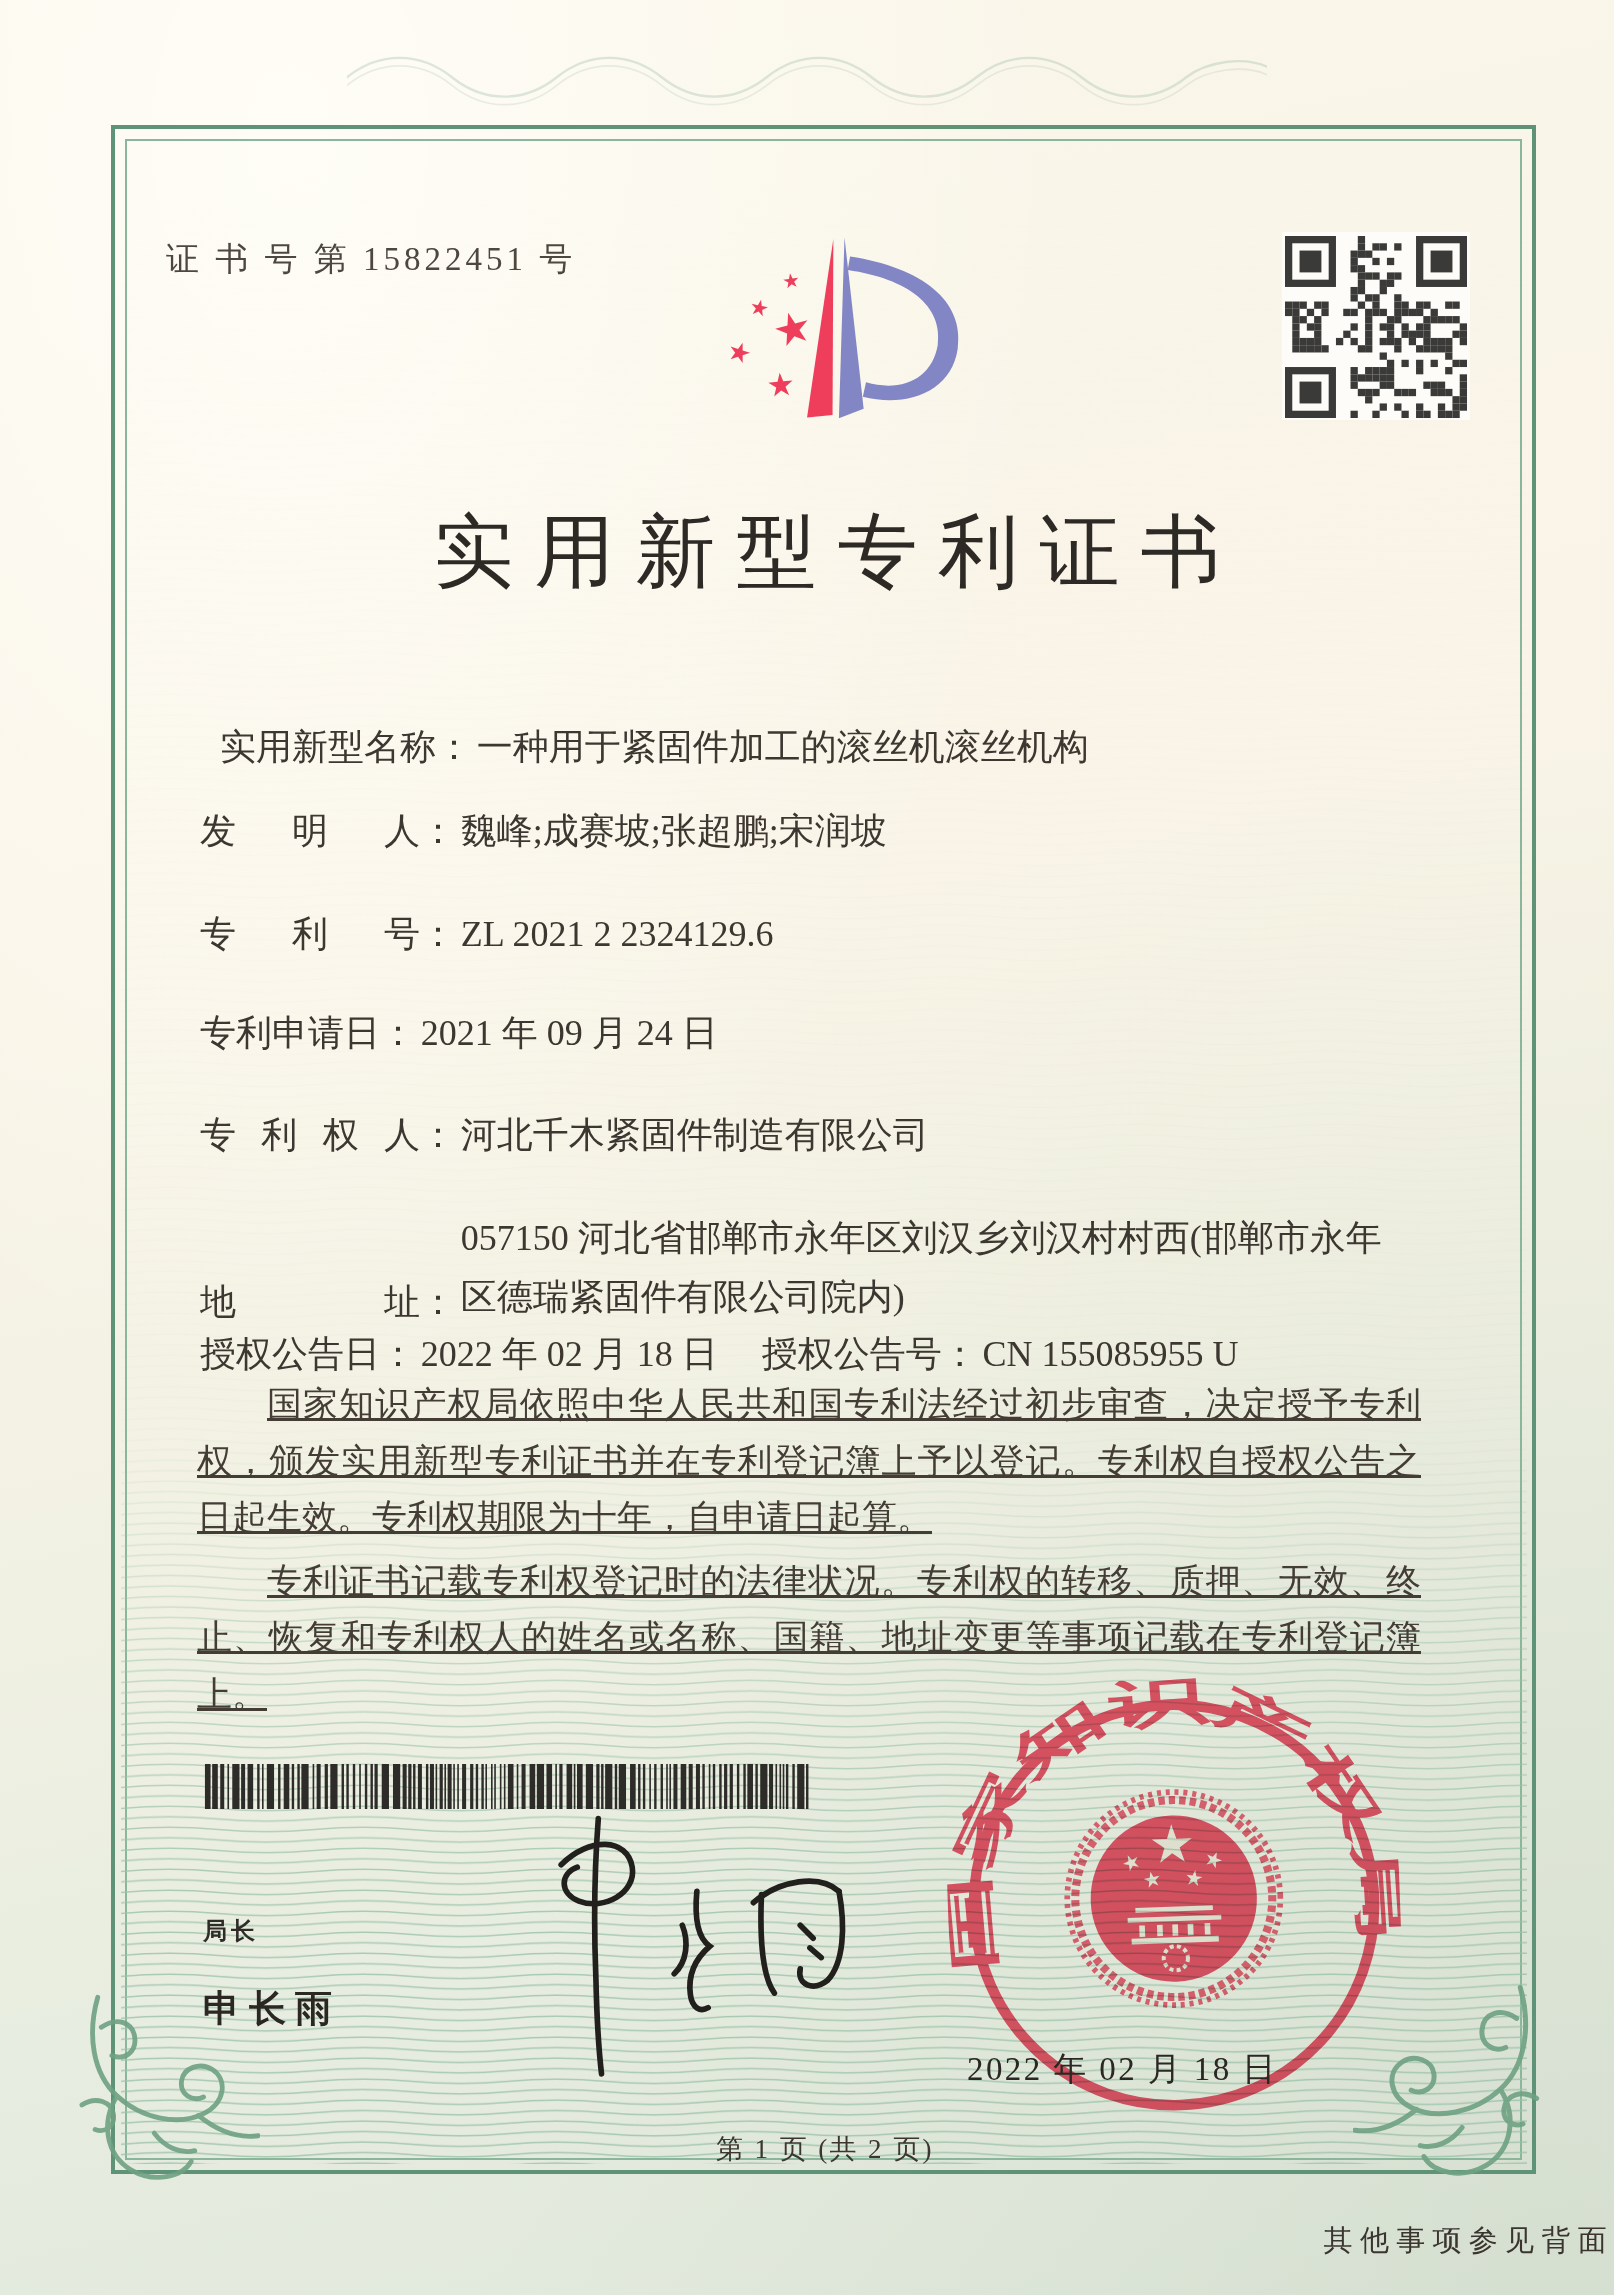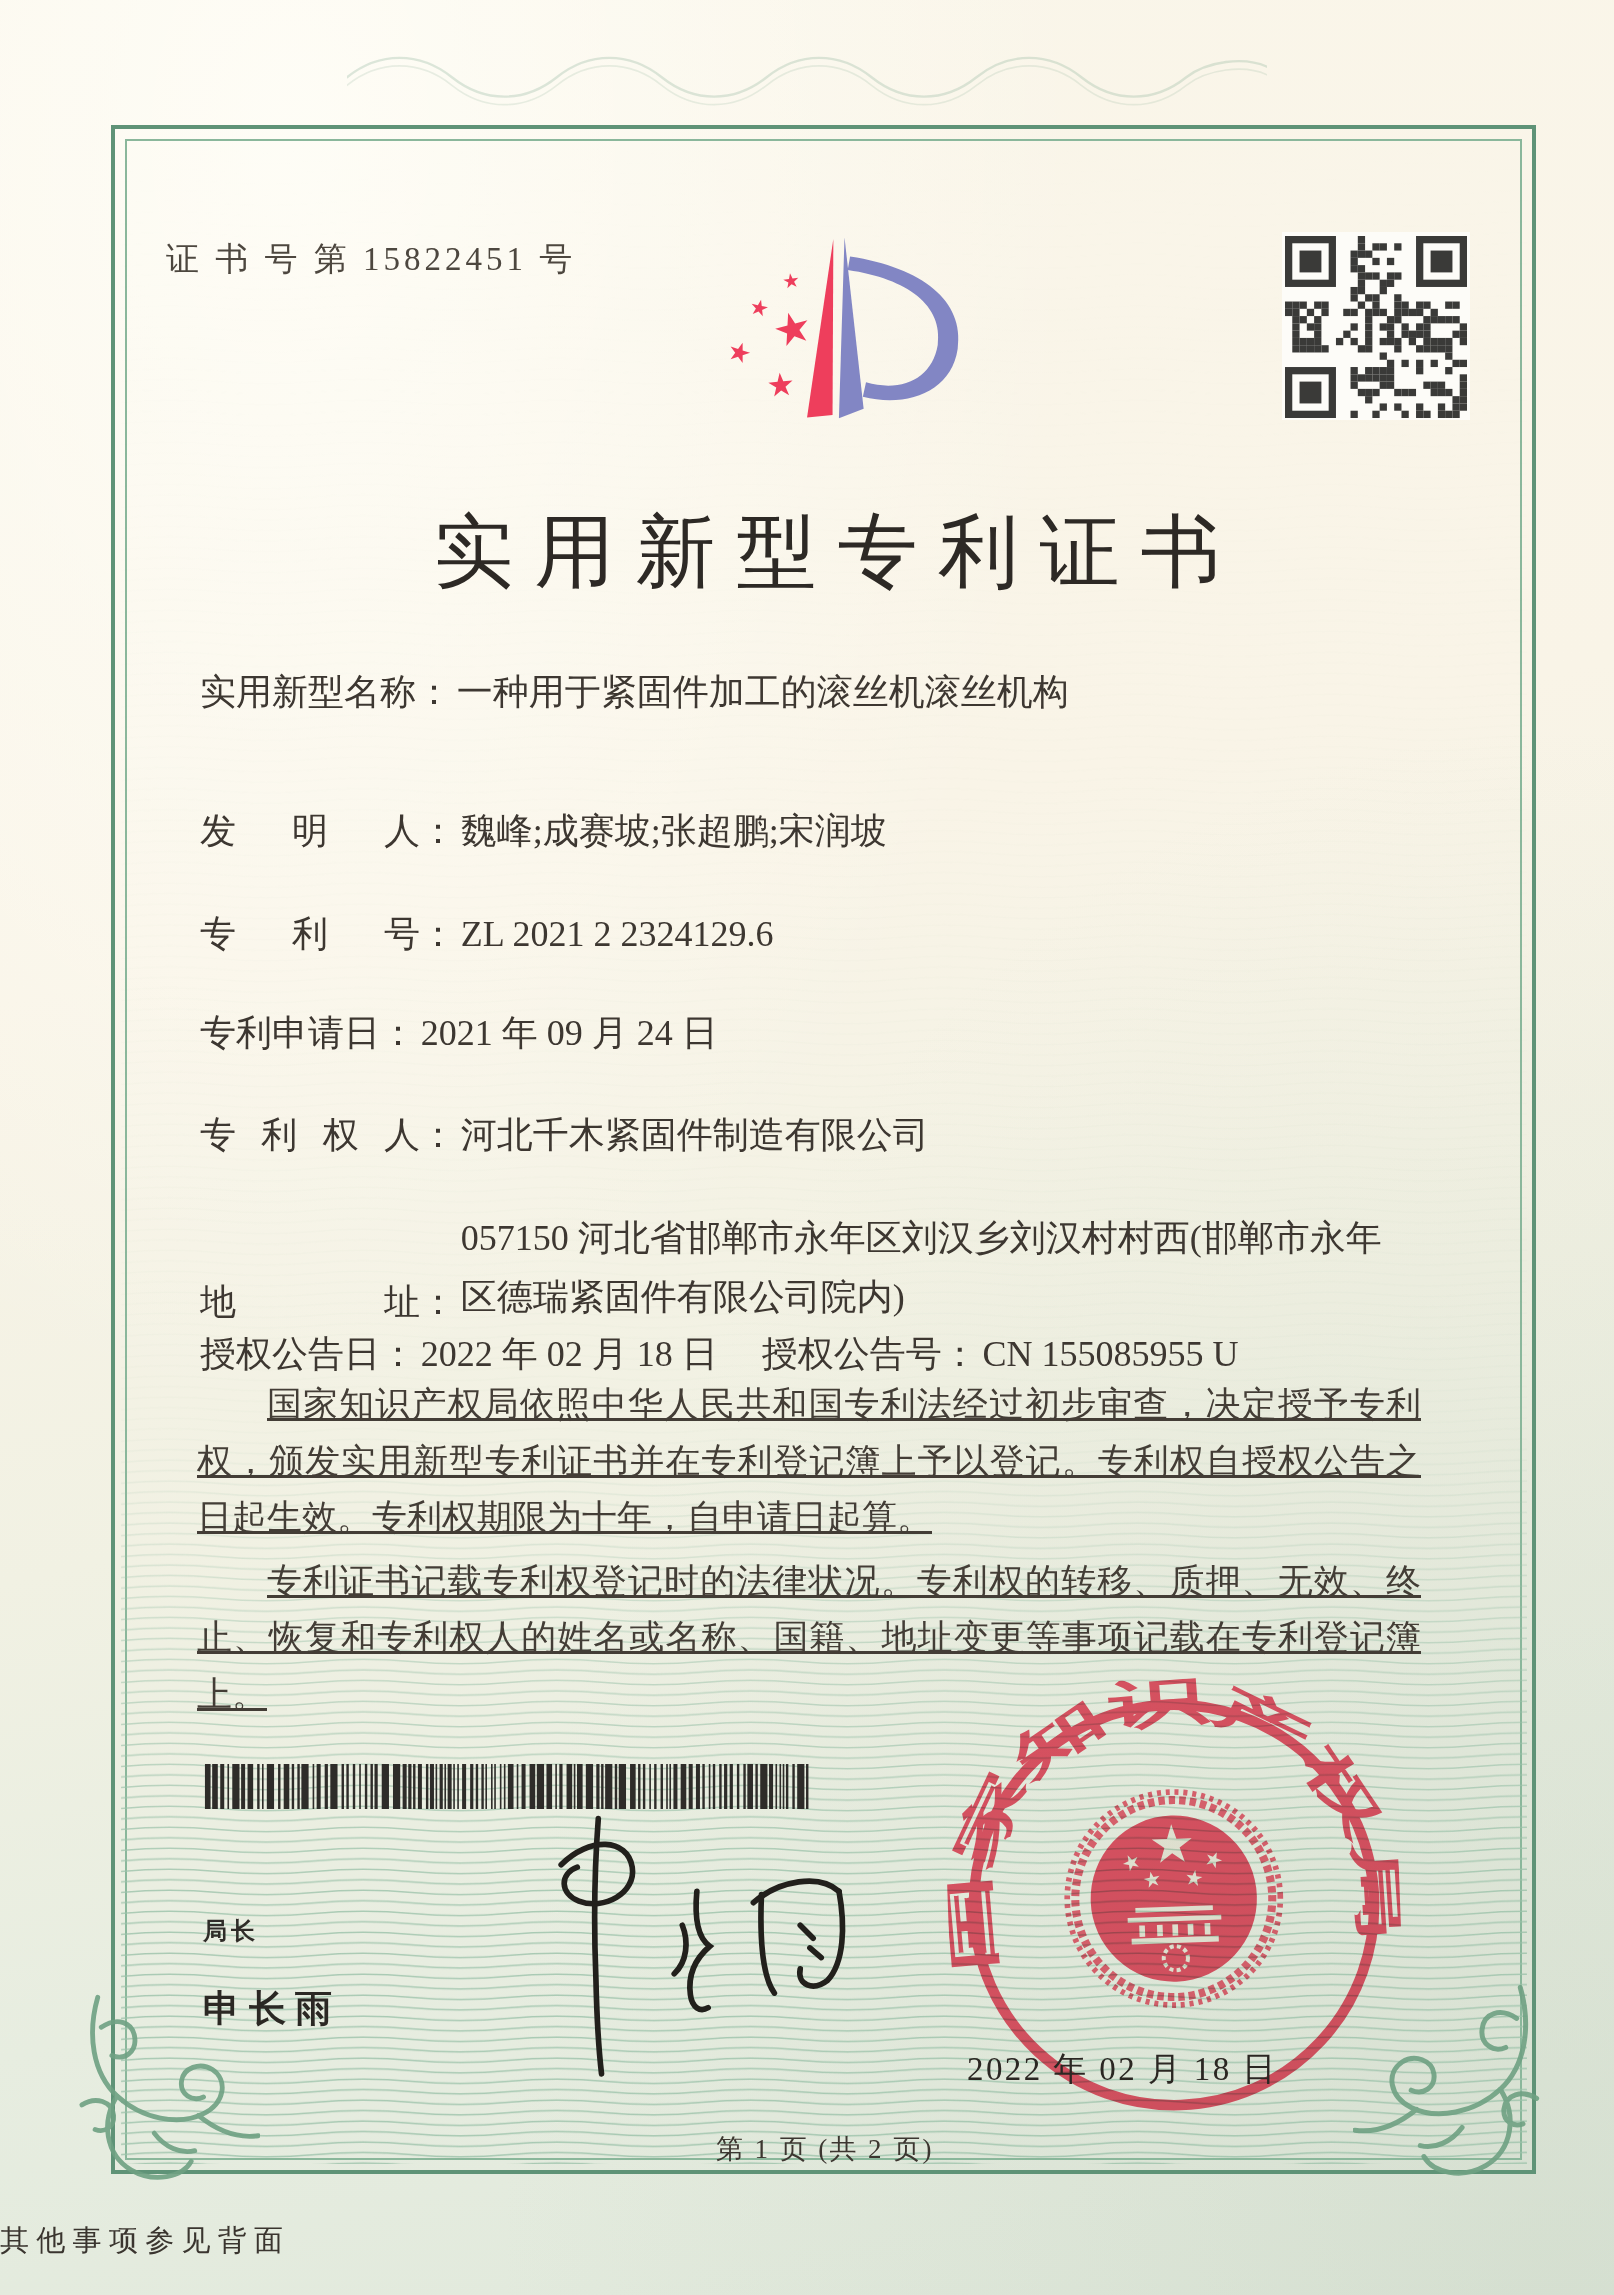--- a/index.html
+++ b/index.html
@@ -18,34 +18,34 @@
     border:2.4px solid #8ab79b;box-sizing:border-box;}
   .abs{position:absolute;}
   .cert-number{left:166px;top:237px;font-size:33px;letter-spacing:4px;color:#4d473f;}
   .title{left:115px;width:1424px;top:499px;text-align:center;font-size:80px;font-weight:normal;
     letter-spacing:21px;text-indent:21px;color:#2d2925;}
   .field{left:200px;font-size:36px;color:#3d3731;white-space:nowrap;}
   .field .jl{display:inline-block;width:220px;text-align:justify;text-align-last:justify;vertical-align:top;}
   .field .sep{display:inline-block;margin-right:4.8px;}
   .field-wrap{white-space:normal;display:flex;align-items:flex-end;}
   .field-wrap .val{width:944px;line-height:1.64;}
-  .row-name{top:668px;} .row-inventor{top:807px;} .row-patent{top:910px;}
+  .row-name{top:723px;margin-left:20px;} .row-inventor{top:807px;} .row-patent{top:910px;}
   .row-filing{top:1009px;} .row-patentee{top:1111px;} .row-address{top:1209px;}
   .row-grant{top:1330px;}
   .grant-no{margin-left:44px;}
   .paragraphs{left:197px;top:1377px;width:1224px;font-size:35px;line-height:1.62;
     text-align:justify;color:#433d36;}
   .paragraphs p{margin:0 0 6.5px 0;text-indent:2em;text-decoration:underline;}
   .bureau-title{left:203px;top:1915px;font-size:24px;font-family:"Liberation Sans","DejaVu Sans",sans-serif;
     letter-spacing:4px;color:#2f2c28;font-weight:bold;}
   .bureau-name{left:203px;top:1984px;font-size:37px;font-family:"Liberation Sans","DejaVu Sans",sans-serif;
     letter-spacing:9px;color:#2b2824;font-weight:bold;}
   .seal-date{left:967px;top:2047px;width:339px;font-size:33px;letter-spacing:2.4px;color:#2b2723;z-index:6;}
   .footer{left:113px;width:1424px;top:2131px;text-align:center;font-size:27px;letter-spacing:2.4px;color:#3c3630;}
-  .back-note{left:0;width:1614px;top:2221px;text-align:left;font-size:29px;letter-spacing:7.3px;color:#3a352f;}
+  .back-note{left:0;width:1614px;top:2221px;text-align:right;font-size:29px;letter-spacing:7.3px;color:#3a352f;}
   .seal-svg{left:948px;top:1679px;mix-blend-mode:multiply;opacity:.95;transform:rotate(-2deg);z-index:5;}
   .qr-bg{left:1282px;top:232px;width:188px;height:188px;background:#fdfcf8;}
   svg{display:block;}
 </style>
 </head>
 <body>
 
 <div class="page">
 
   <svg width="0" height="0" style="position:absolute" aria-hidden="true">

